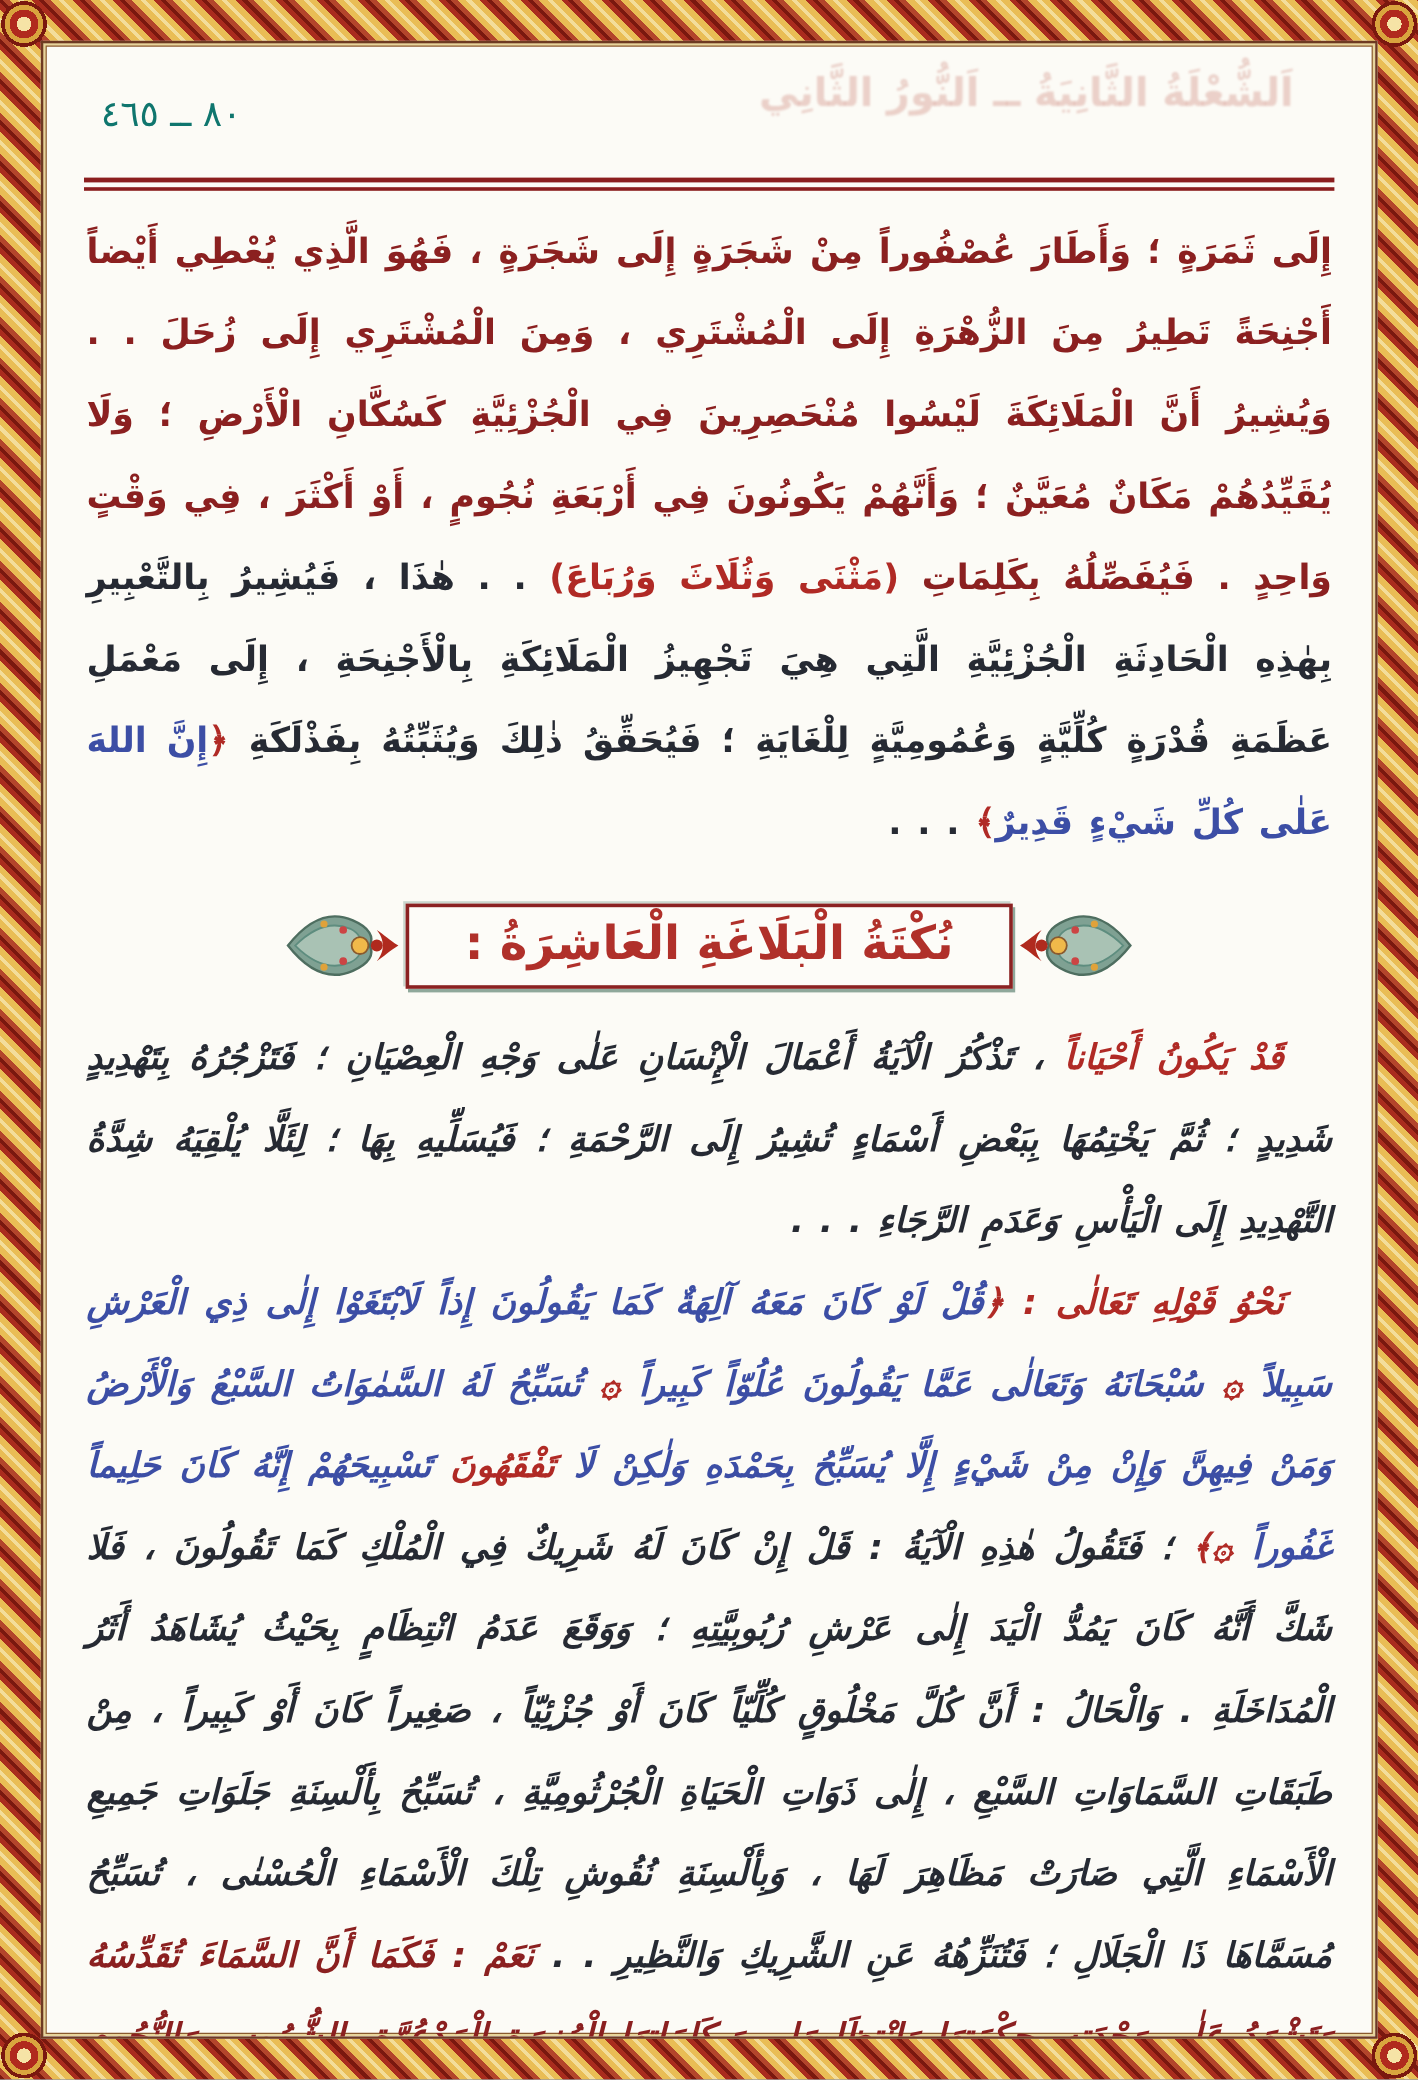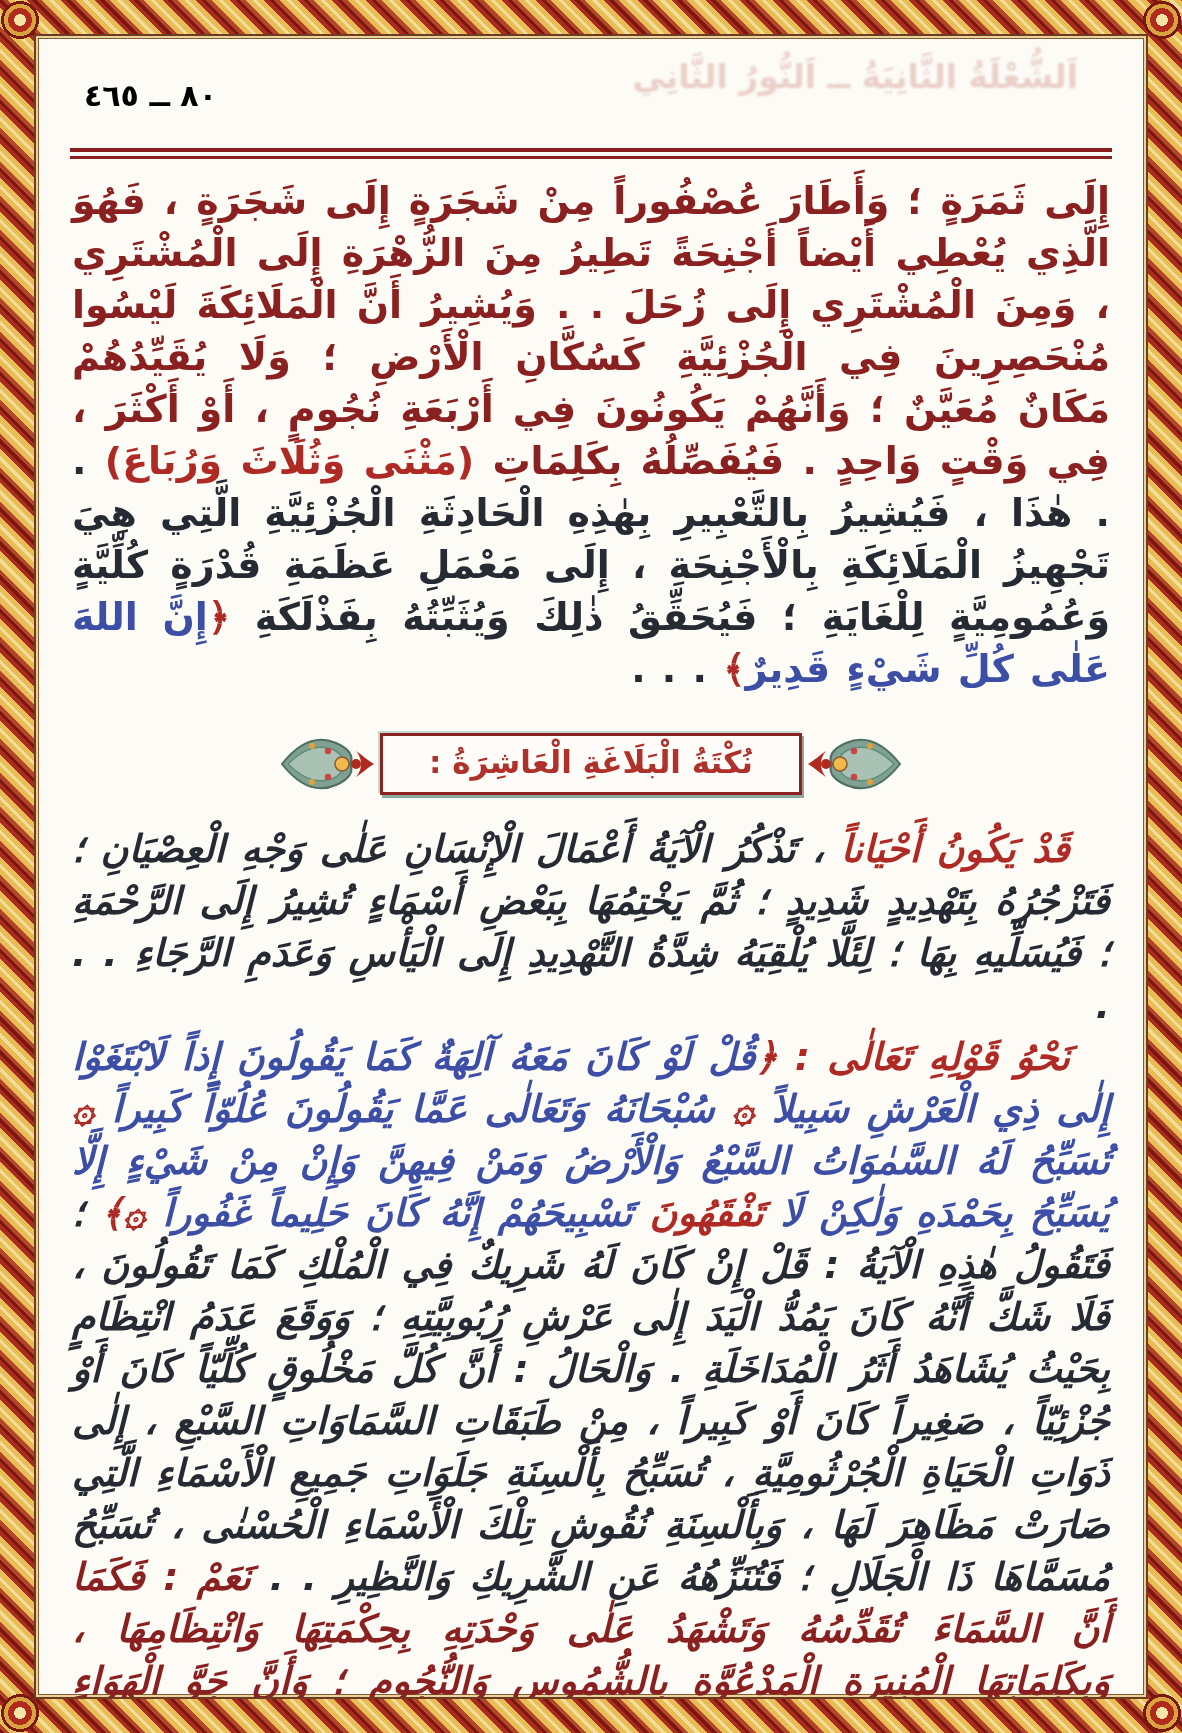--- a/index.html
+++ b/index.html
@@ -35,41 +35,41 @@
     box-shadow:inset 0 0 0 2px #e7d49c, inset 0 0 0 3px #8a5a2e;
     box-sizing:border-box;
     padding:18px 30px 10px 30px;
     overflow:hidden;
   }
 
   
   .hdr{position:relative;height:78px;margin-top:10px;}
   .hdr-num{
     position:absolute;right:auto;left:18px;top:14px;
-    font-weight:bold;font-size:30px;color:#000000;letter-spacing:1px;
+    font-weight:normal;font-size:30px;color:#0f766e;letter-spacing:1px;
   }
   .hdr-title-wrap{position:absolute;left:0;right:0;top:2px;text-align:center;}
   .hdr-title{
     position:relative;display:inline-block;
     font-weight:bold;font-size:34px;color:#8b1e1e;
   }
   .hdr-ghost{
     position:absolute;top:-7px;right:38px;white-space:nowrap;
     font-weight:bold;font-size:33px;color:rgba(196,110,96,0.30);
     filter:blur(1px);pointer-events:none;
   }
   .rule{
     height:4px;margin:6px 4px 0 4px;
     border-top:4px solid #8b1e1e;border-bottom:3px solid #8b1e1e;
   }
 
   
   .body-par{
     direction:rtl;text-align:justify;
-    font-weight:bold;font-size:38px;line-height:52px;
+    font-weight:bold;font-size:29px;line-height:68px;
     word-spacing:3px;margin:0 6px;
   }
   .par1{margin-top:16px;}
   .par-indent{text-indent:40px;font-style:italic;}
   .seg-maroon{color:#8b2020;}
   .seg-navy{color:#262a33;}
   .seg-red{color:#b02a25;}
   .seg-blue{color:#3c4ea5;}
   .seg-rose{color:#b02a25;}
 
@@ -81,21 +81,21 @@
   .orn{flex:0 0 auto;width:104px;height:86px;}
   .orn.flip{transform:scaleX(-1);}
   .nukta-box{
     flex:0 0 auto;
     border:3px solid #8b2222;
     box-shadow:2px 3px 0 #8fa89b, -2px -2px 0 #c9d6cd;
     background:#fdfcf8;
     padding:8px 46px 12px 46px;
   }
   .nukta-title{
-    font-weight:bold;font-size:31px;color:#b0302a;white-space:nowrap;
+    font-weight:bold;font-size:39px;color:#b0302a;white-space:nowrap;
   }
 </style>
 </head>
 <body>
 
 <div class="page">
 
   <div class="corner tl"></div>
   <div class="corner tr"></div>
   <div class="corner bl"></div>

